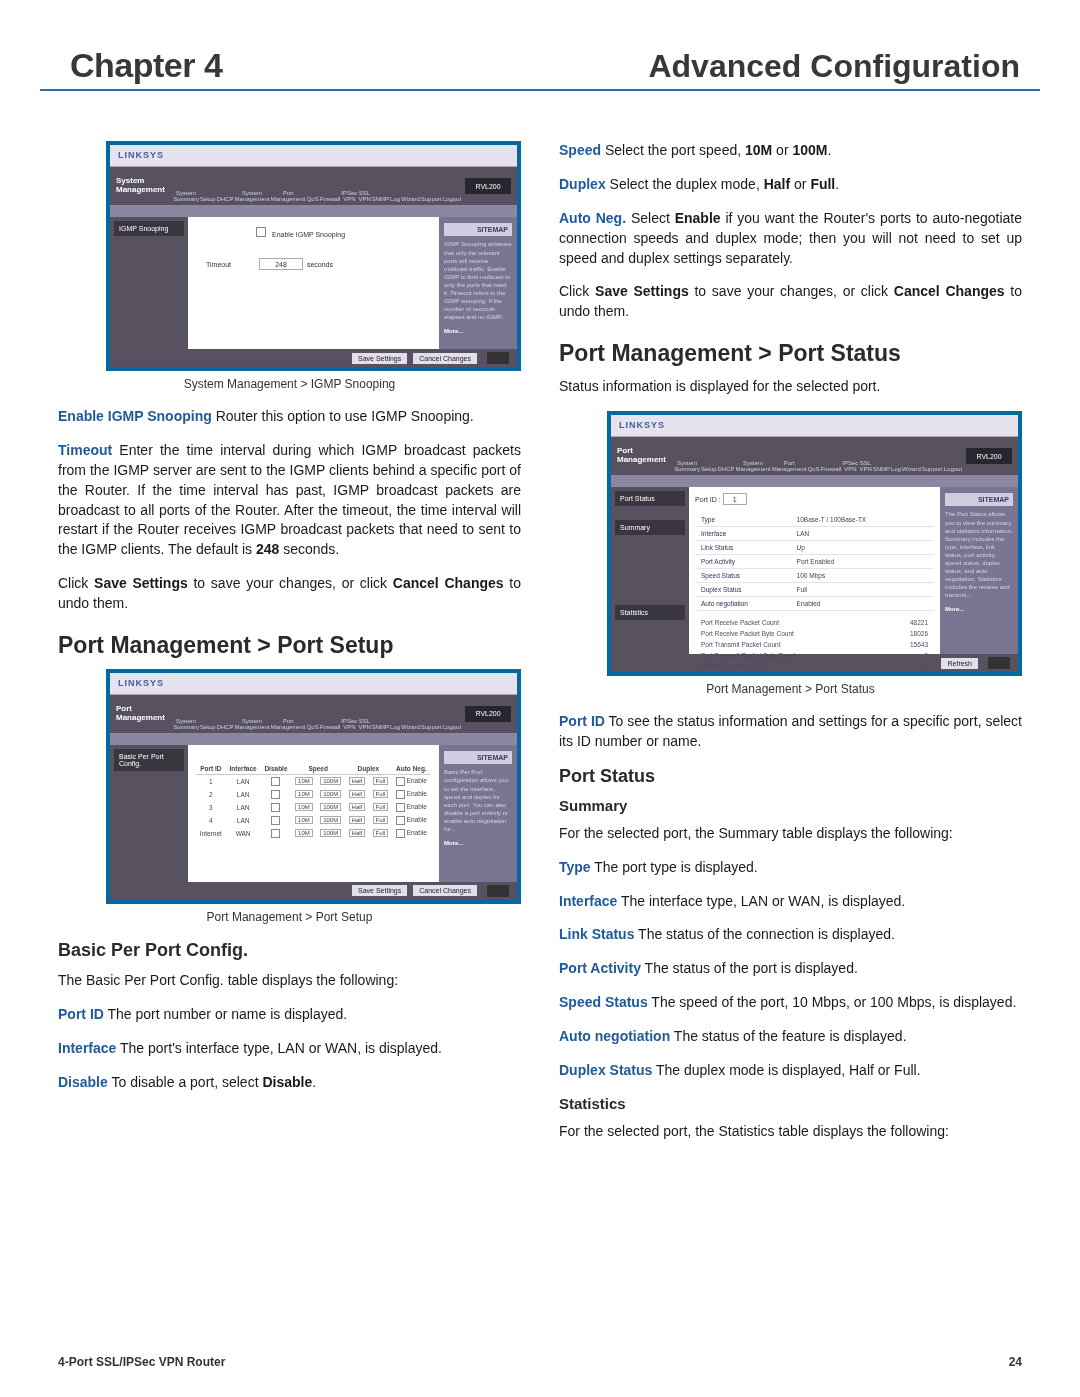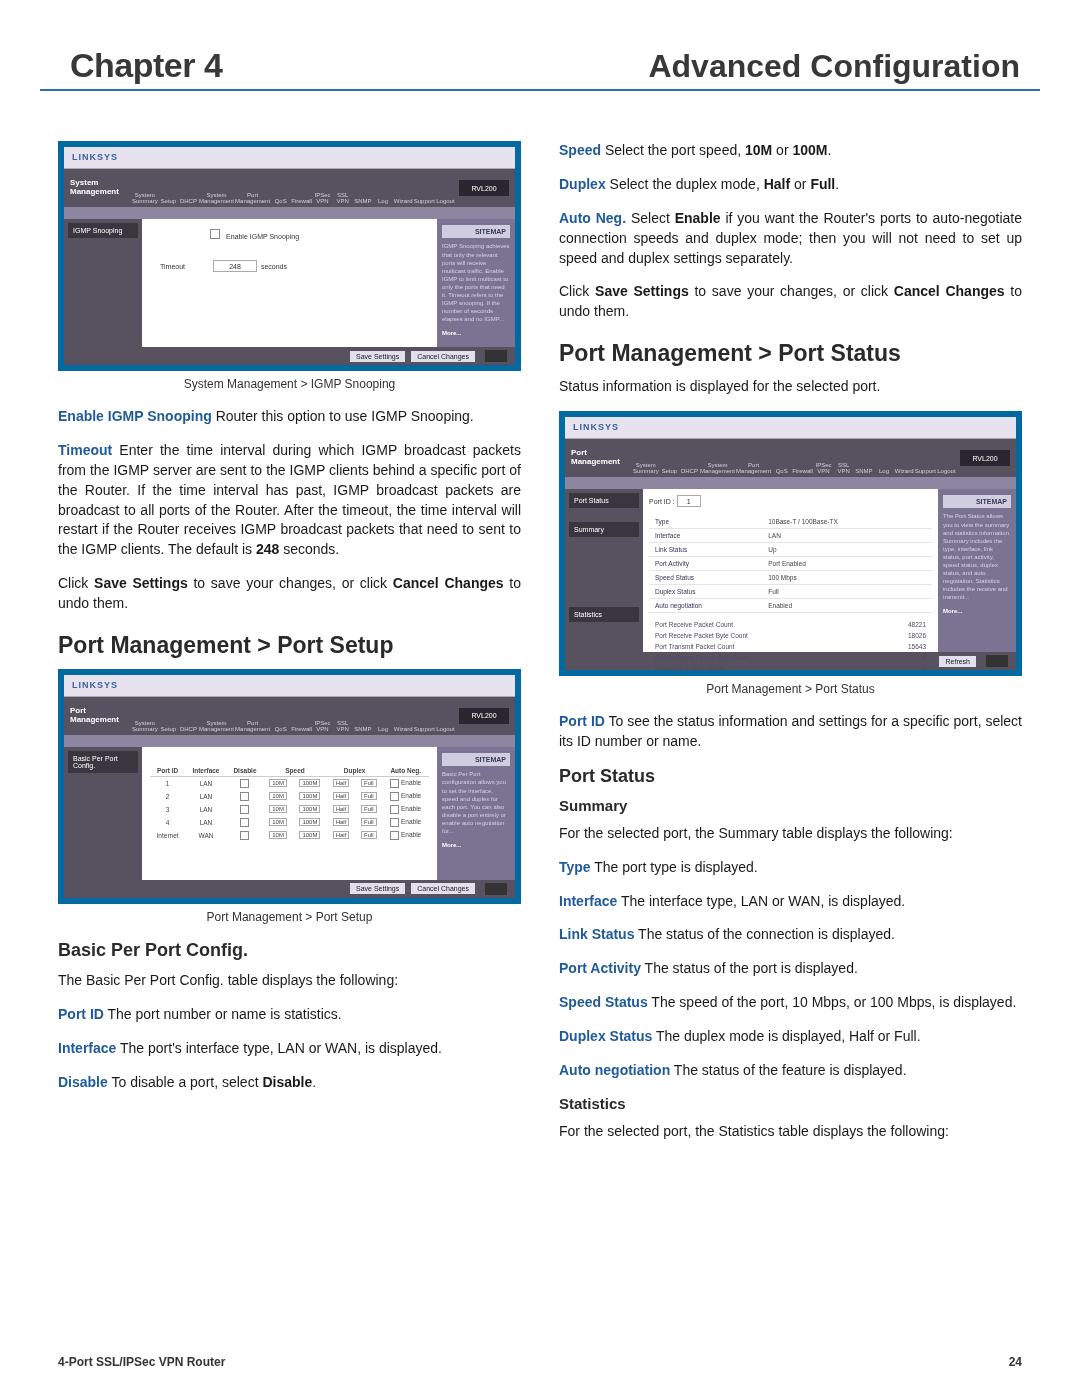--- a/index.html
+++ b/index.html
@@ -4,21 +4,21 @@
 <style>
   * { margin: 0; padding: 0; box-sizing: border-box; }
   html, body { width: 1080px; height: 1397px; background: #fff; font-family: "Segoe UI", Arial, sans-serif; color: #1a1a1a; }
   .page { position: relative; width: 1080px; height: 1397px; padding: 30px 40px 30px 40px; }
   .header { height: 55px; display: flex; justify-content: space-between; align-items: flex-end; padding: 0 20px 0 30px; }
   .chapter { font-size: 34px; font-weight: 700; color: #383838; font-family: "Arial Narrow", Arial, sans-serif; letter-spacing: -0.5px; }
   .adv { font-size: 32px; font-weight: 700; color: #383838; font-family: "Arial Narrow", Arial, sans-serif; }
   .divider { height: 2px; background: #2f6ea8; margin: 4px 0 50px 0; }
   .cols { display: flex; gap: 38px; padding: 0 18px; }
   .col { flex: 1; min-width: 0; }
-  .screenshot { border: 6px solid #0369a1; background: #0c4a6e; margin-bottom: 6px; }
+  .screenshot { border: 4px solid #0369a1; background: #0c4a6e; margin-bottom: 6px; margin-left: 48px; }
   .ss1 { height: 230px; }
   .ss2 { height: 235px; }
   .ss3 { height: 265px; }
   .ss-top { height: 22px; background: #e6e2ee; border-bottom: 1px solid #aaa; font-size: 9px; font-weight: 700; color: #3b5fa0; padding: 5px 8px; font-family: Arial, sans-serif; letter-spacing: 1px; }
   .ss-bar { height: 38px; background: #585260; display: flex; align-items: center; padding: 0 6px; gap: 4px; }
   .ss-bar .tab-label { width: 58px; font-size: 8px; color: #fff; font-weight: 700; line-height: 1.1; }
   .ss-bar .nav { flex: 1; height: 100%; display: flex; align-items: flex-end; gap: 1px; padding-bottom: 3px; }
   .ss-bar .nav span { flex: 1; font-size: 6px; color: #d0cfda; text-align: center; }
   .ss-bar .model { width: 50px; height: 16px; background: #2a2630; color: #fff; font-size: 7px; display: flex; align-items: center; justify-content: center; }
   .ss-subbar { height: 12px; background: #8c86a0; }
@@ -220,21 +220,21 @@
         <div class="ss-footer">
           <div class="btn">Save Settings</div>
           <div class="btn">Cancel Changes</div>
           <div class="ss-foot-logo"></div>
         </div>
       </div>
       <div class="caption">Port Management &gt; Port Setup</div>
 
       <h3 class="sub">Basic Per Port Config.</h3>
       <p class="body">The Basic Per Port Config. table displays the following:</p>
-      <p class="body"><span class="lead">Port ID</span><span>  The port number or name is statistics.</span></p>
+      <p class="body"><span class="lead">Port ID</span><span>  The port number or name is displayed.</span></p>
       <p class="body"><span class="lead">Interface</span><span> The port's interface type, LAN or WAN, is displayed.</span></p>
       <p class="body"><span class="lead">Disable</span><span>  To disable a port, select </span><span class="bold">Disable</span><span>.</span></p>
     </div>
 
     <div class="col">
       <p class="body"><span class="lead">Speed</span><span>  Select the port speed, </span><span class="bold">10M</span><span> or </span><span class="bold">100M</span><span>.</span></p>
       <p class="body"><span class="lead">Duplex</span><span>  Select the duplex mode, </span><span class="bold">Half</span><span> or </span><span class="bold">Full</span><span>.</span></p>
       <p class="body"><span class="lead">Auto Neg.</span><span>  Select </span><span class="bold">Enable</span><span> if you want the Router's ports to auto-negotiate connection speeds and duplex mode; then you will not need to set up speed and duplex settings separately.</span></p>
       <p class="body"><span>Click </span><span class="bold">Save Settings</span><span> to save your changes, or click </span><span class="bold">Cancel Changes</span><span> to undo them.</span></p>
 
@@ -341,22 +341,22 @@
 
       <p class="body"><span class="lead">Port ID</span><span>  To see the status information and settings for a specific port, select its ID number or name.</span></p>
       <h3 class="sub">Port Status</h3>
       <h4 class="mini">Summary</h4>
       <p class="body">For the selected port, the Summary table displays the following:</p>
       <p class="body"><span class="lead">Type</span><span>  The port type is displayed.</span></p>
       <p class="body"><span class="lead">Interface</span><span>  The interface type, LAN or WAN, is displayed.</span></p>
       <p class="body"><span class="lead">Link Status</span><span>  The status of the connection is displayed.</span></p>
       <p class="body"><span class="lead">Port Activity</span><span>  The status of the port is displayed.</span></p>
       <p class="body"><span class="lead">Speed Status</span><span> The speed of the port, 10 Mbps, or 100 Mbps, is displayed.</span></p>
+      <p class="body"><span class="lead">Auto negotiation</span><span>  The status of the feature is displayed.</span></p>
       <p class="body"><span class="lead">Duplex Status</span><span> The duplex mode is displayed, Half or Full.</span></p>
-      <p class="body"><span class="lead">Auto negotiation</span><span>  The status of the feature is displayed.</span></p>
       <h4 class="mini">Statistics</h4>
       <p class="body">For the selected port, the Statistics table displays the following:</p>
     </div>
   </div>
 
   <div class="footer">
     <span>4-Port SSL/IPSec VPN Router</span>
     <span>24</span>
   </div>
 </div>

